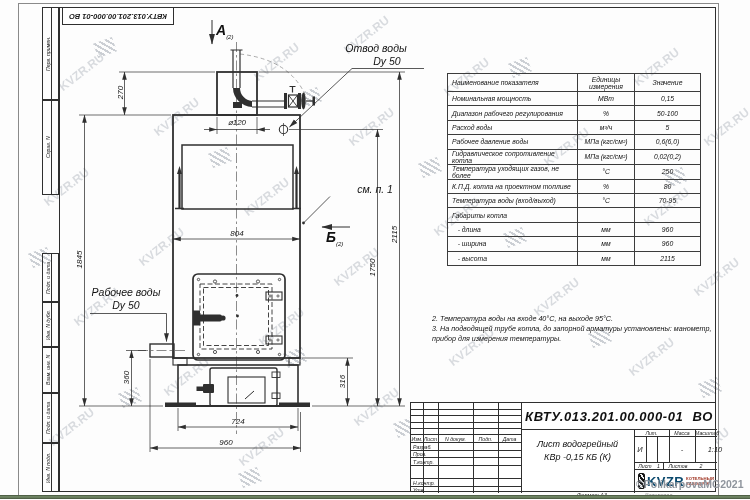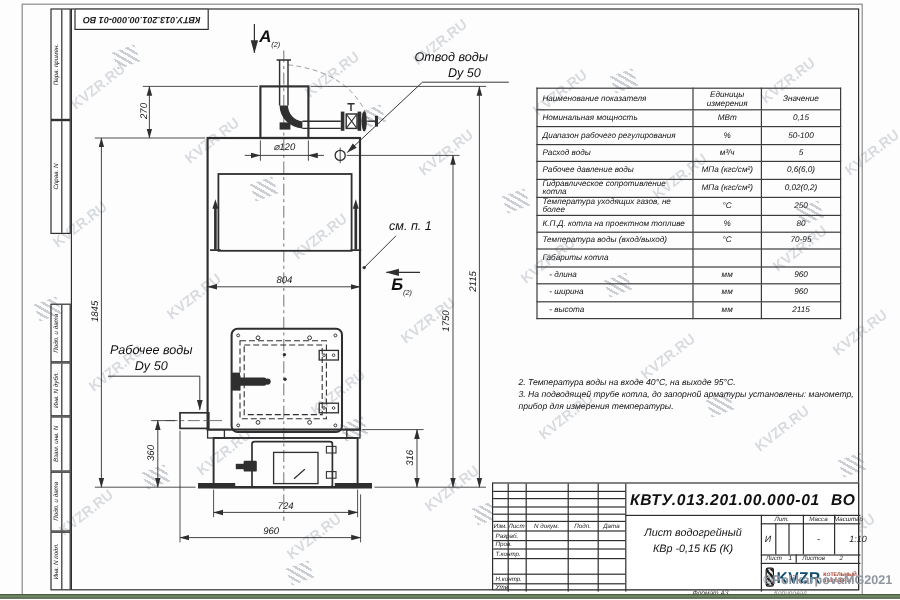--- a/index.html
+++ b/index.html
@@ -272,21 +272,21 @@
       <circle cx="303.5" cy="223" r="1.4" fill="#2f2f2f" stroke="none"></circle>
       <path d="M212,20 V44" stroke-width="1" marker-end="url(#ar)"></path>
       <path d="M350,227 H322" stroke-width="1" marker-end="url(#ar)"></path>
     </g>
   </svg>
 
   <div class="lbl" style="left:337px;top:42px;width:78px;">Отвод воды</div>
   <div class="lbl" style="left:348px;top:55px;width:78px;">Dy 50</div>
   <div class="lbl" style="left:86px;top:286px;width:80px;">Рабочее воды</div>
   <div class="lbl" style="left:86px;top:299px;width:80px;">Dy 50</div>
-  <div class="lbl" style="left:311px;top:183px;width:62px;">см. п. 1</div>
+  <div class="lbl" style="left:344px;top:183px;width:62px;">см. п. 1</div>
   <div class="viewmark" style="left:216px;top:22px;"><span>А</span><span class="sub">(2)</span></div>
   <div class="viewmark" style="left:326px;top:229px;"><span>Б</span><span class="sub">(2)</span></div>
 
   <div class="dim" style="left:215px;top:118px;width:44px;">⌀120</div>
   <div class="dim" style="left:216px;top:229px;width:42px;">804</div>
   <div class="dim" style="left:217px;top:417px;width:42px;">724</div>
   <div class="dim" style="left:205px;top:438px;width:42px;">960</div>
   <div class="dim dimv" style="left:105px;top:88px;width:30px;">270</div>
   <div class="dim dimv" style="left:64px;top:255px;width:30px;">1845</div>
   <div class="dim dimv" style="left:111px;top:373px;width:30px;">360</div>

